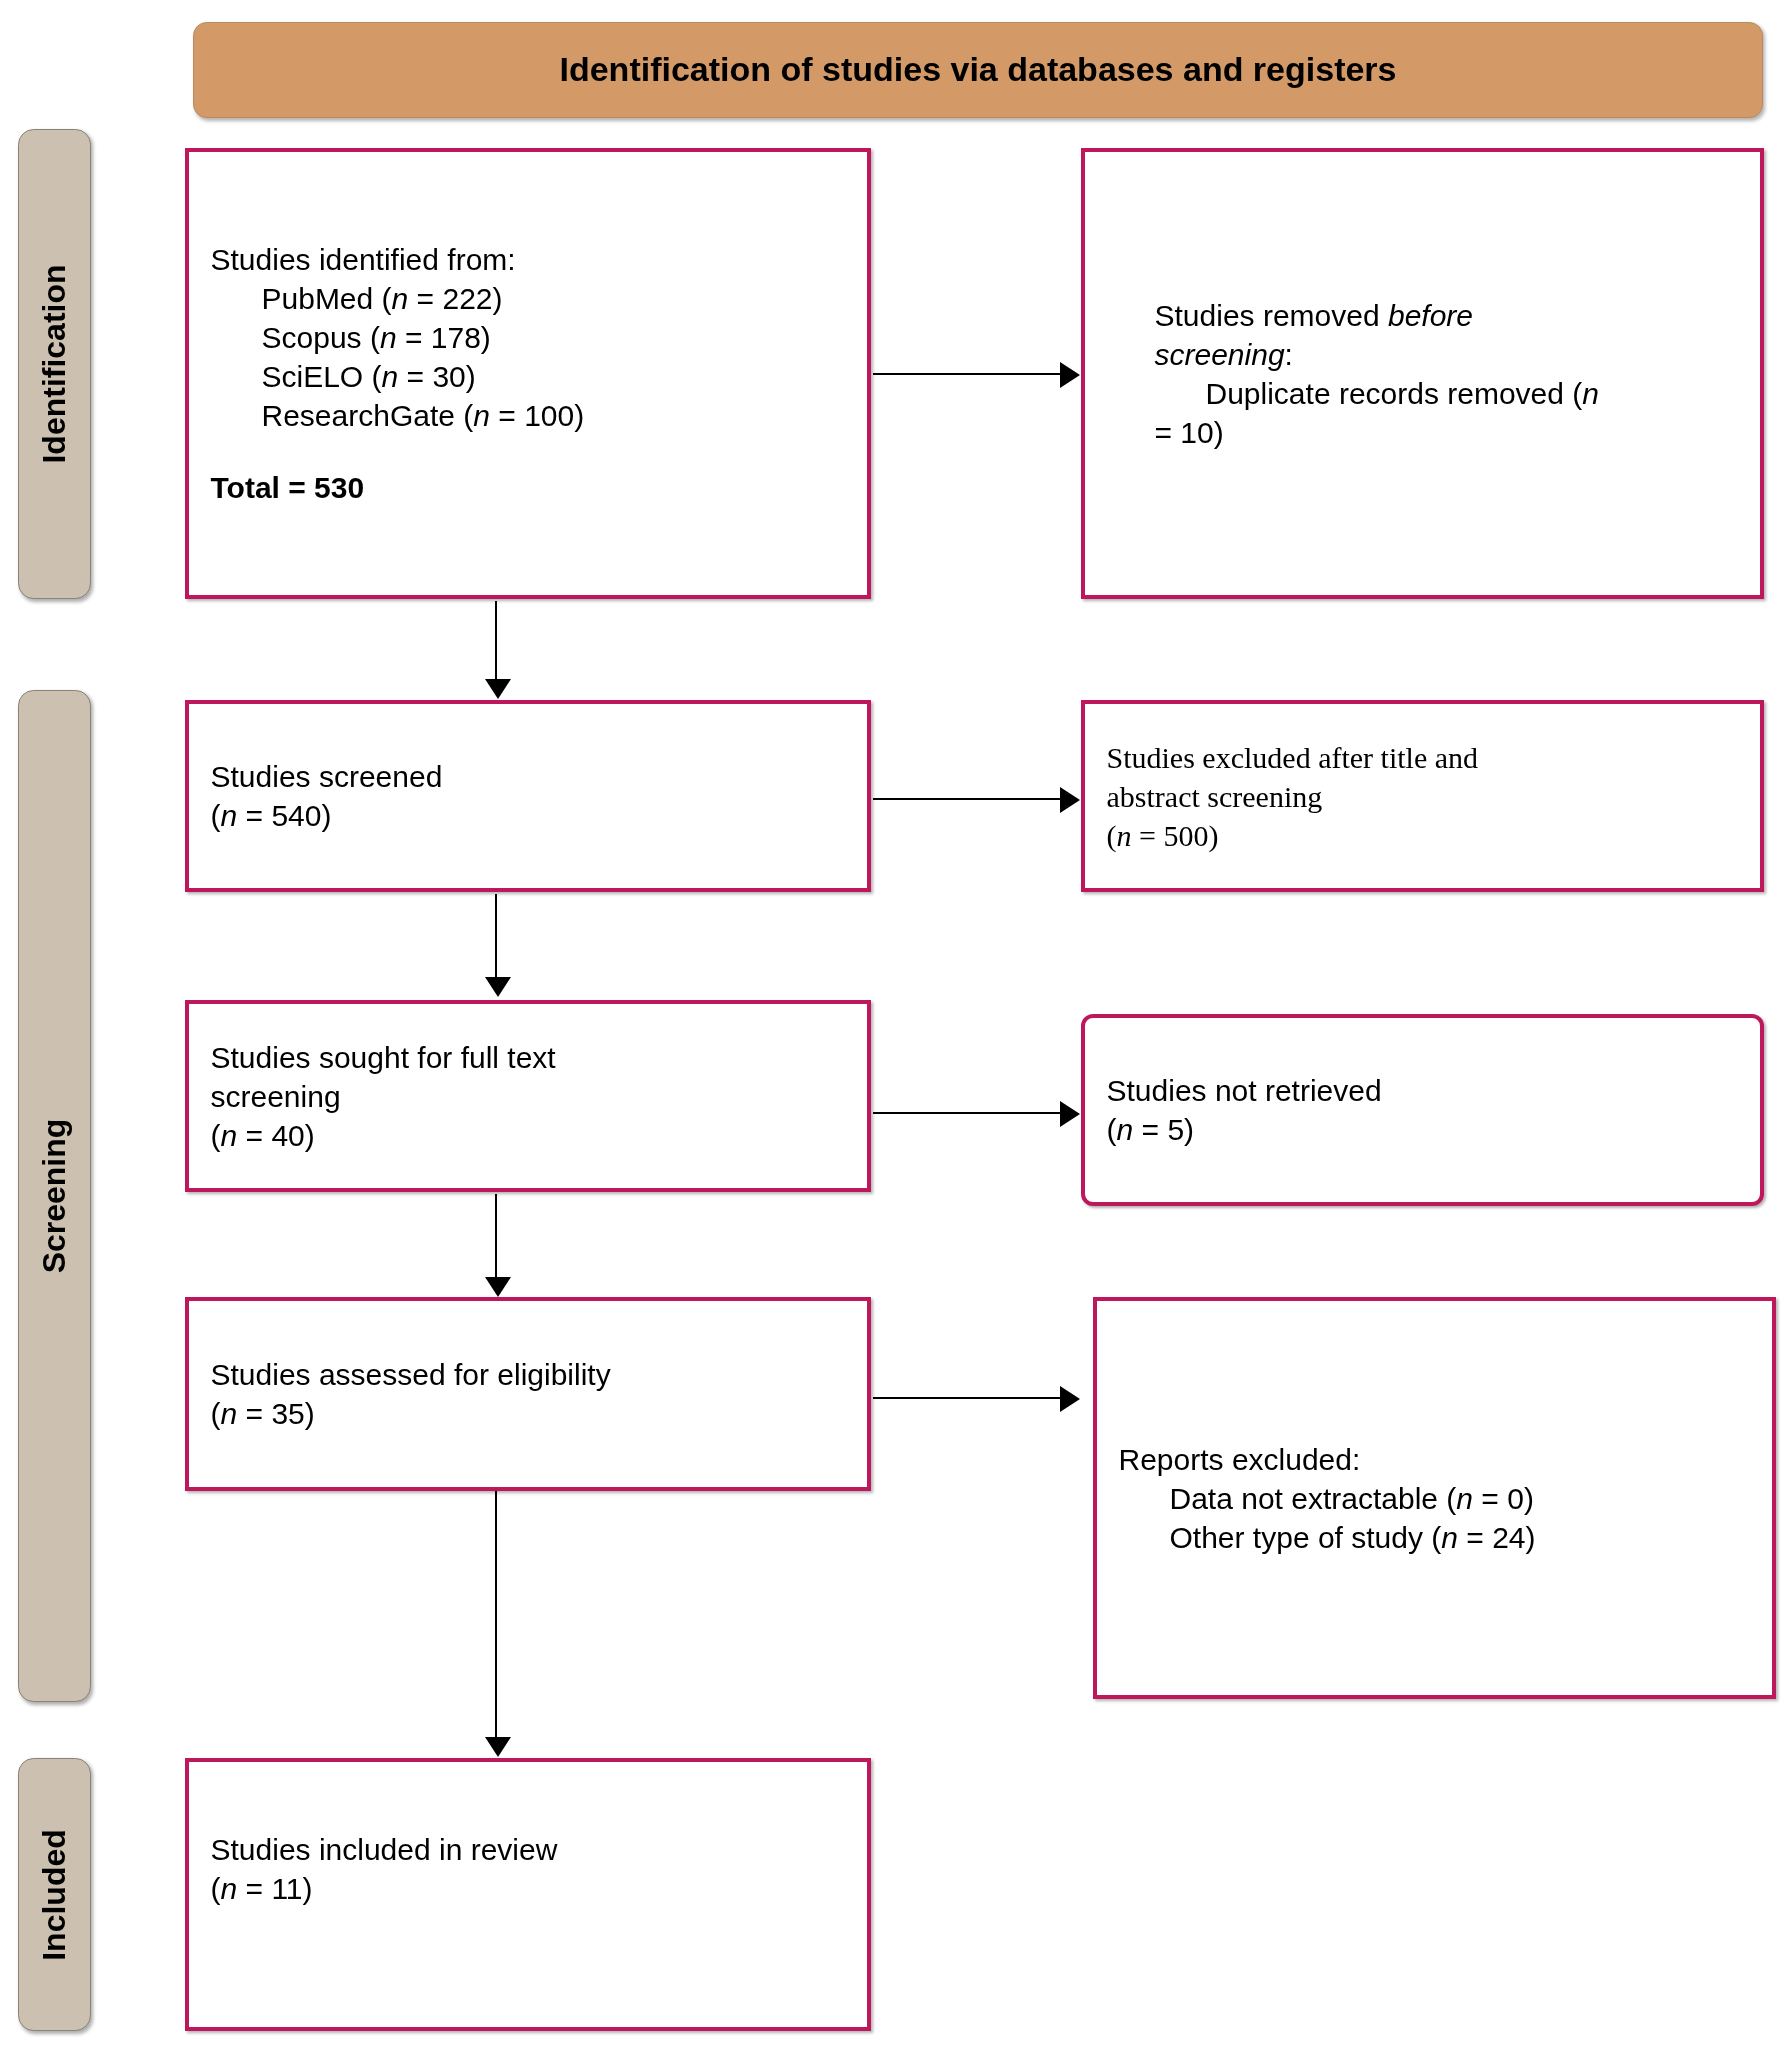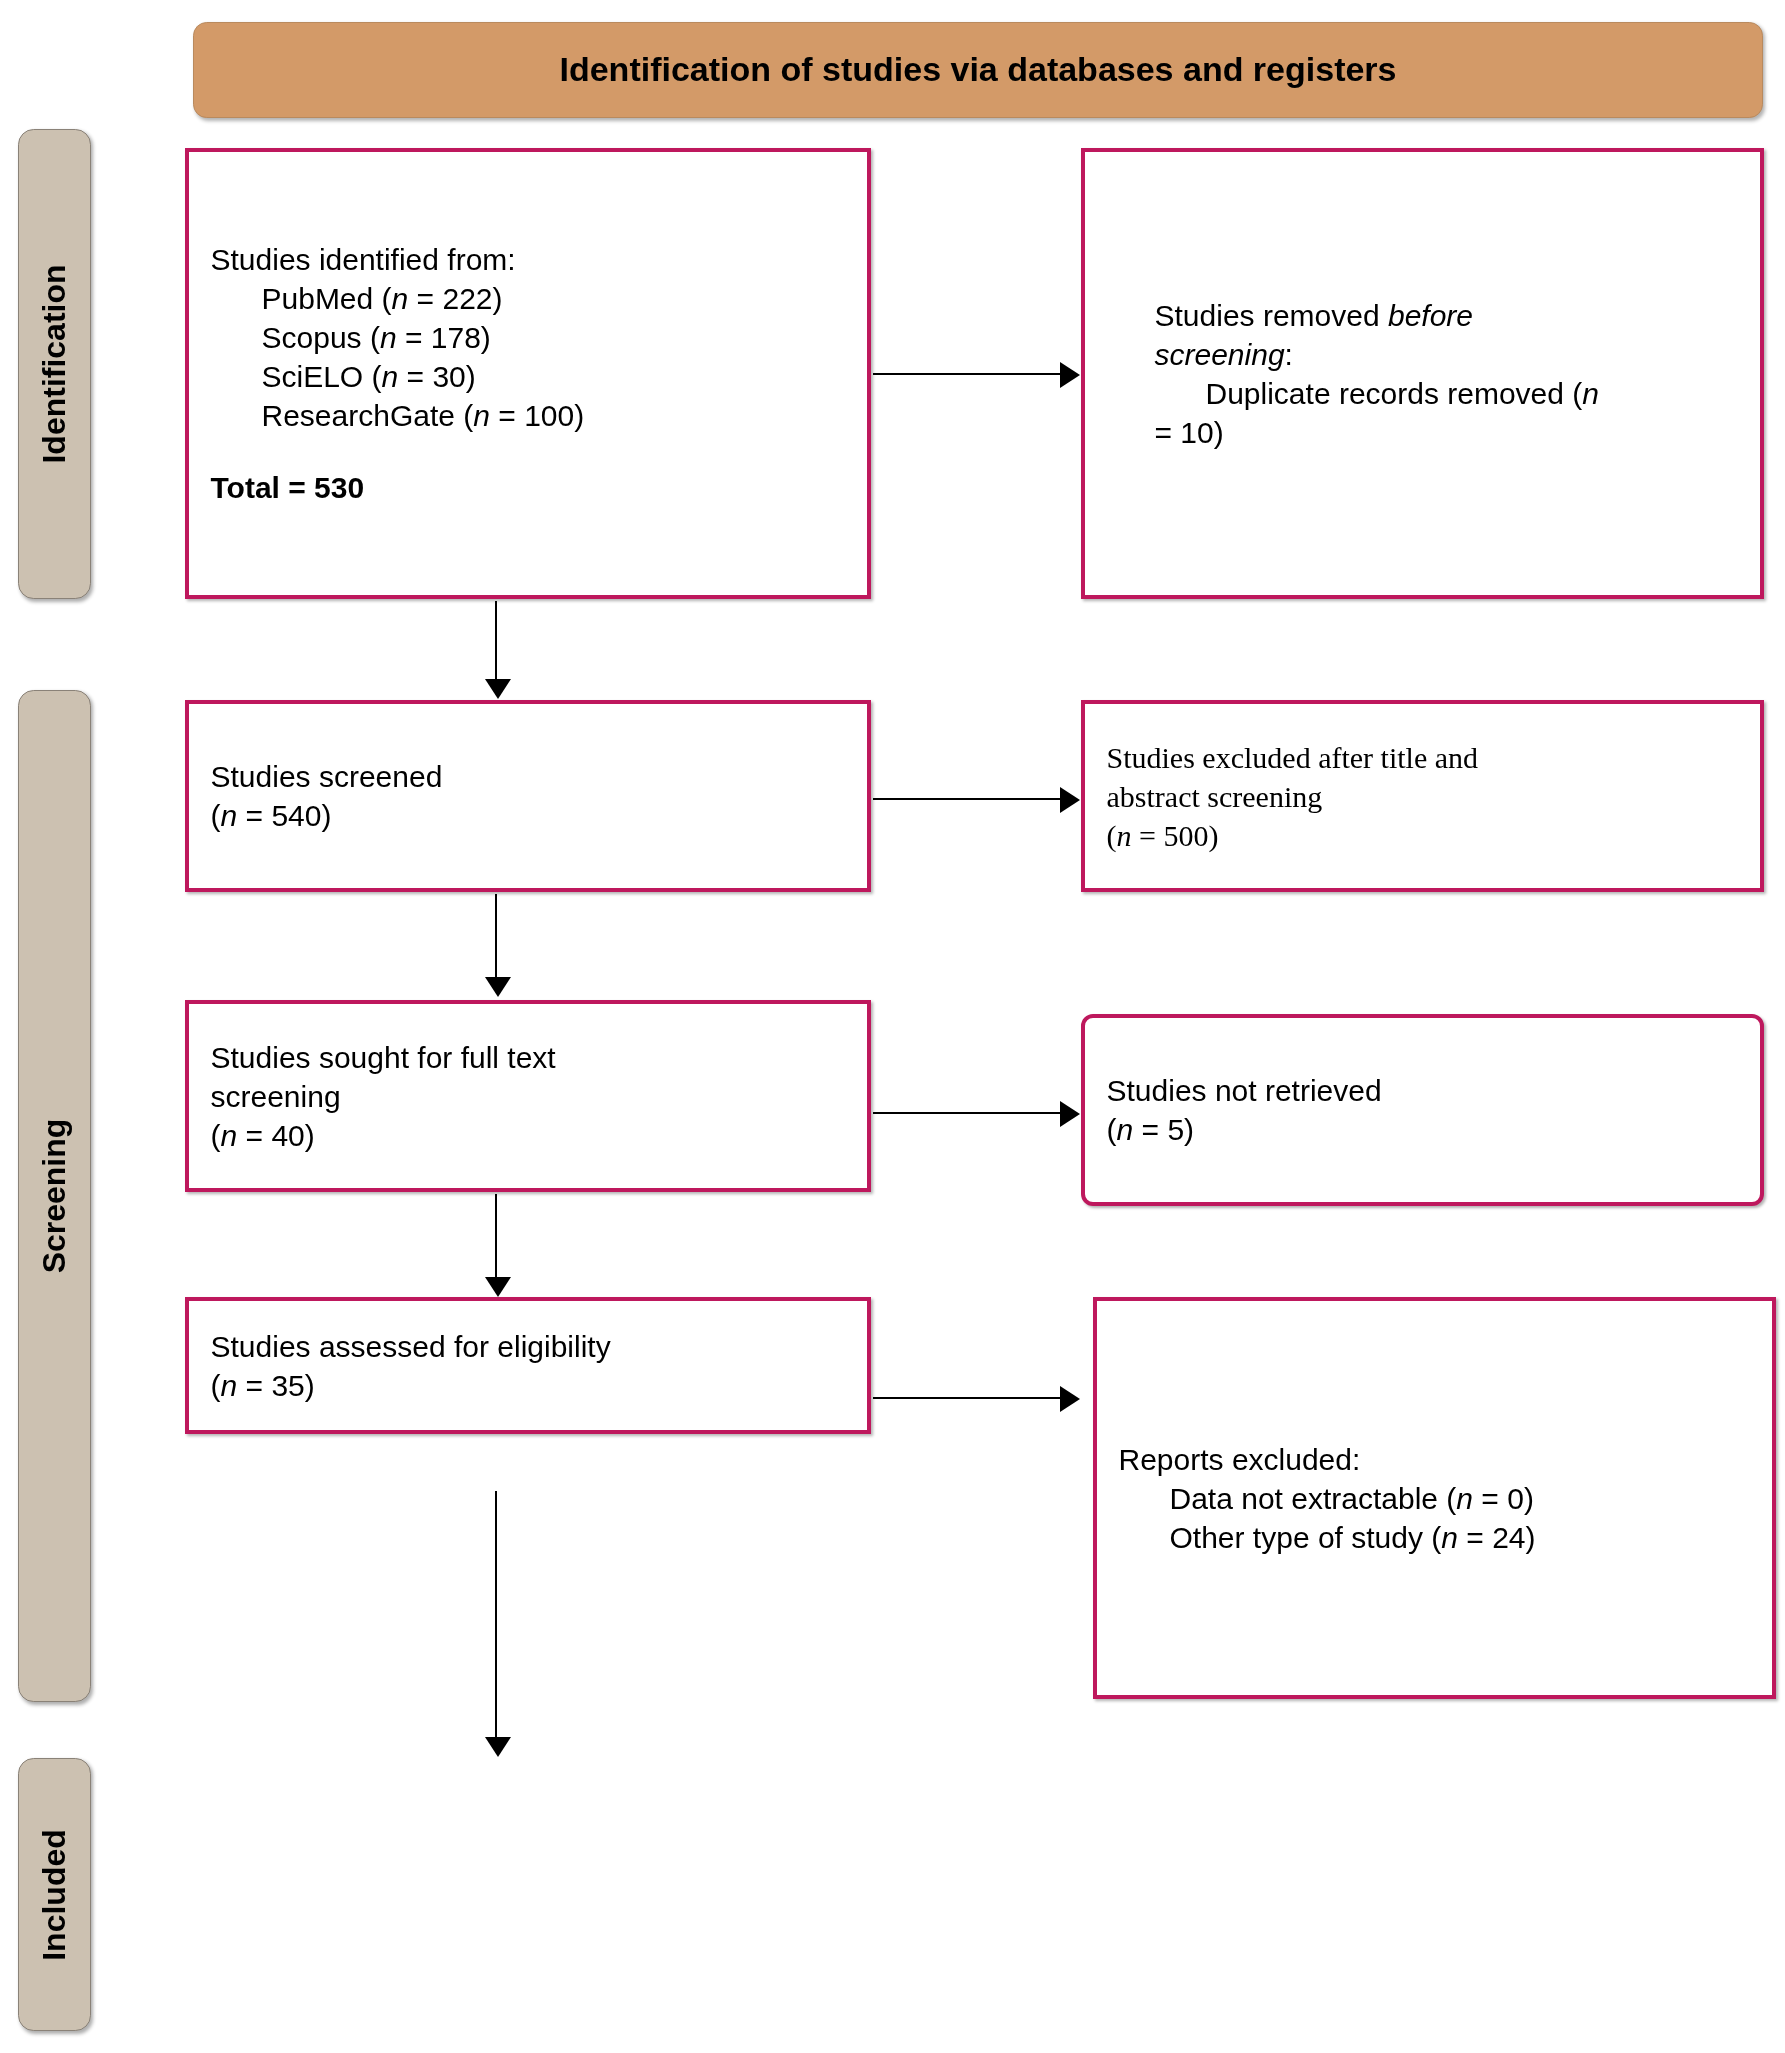--- a/index.html
+++ b/index.html
@@ -207,21 +207,21 @@
 
   <div class="fbox" style="left:1081px; top:1014px; width:683px; height:192px;border-radius:12px;">
     <div class="fbox-inner">
       <div class="ftext">
         <span>Studies not retrieved</span><br>
         (<i>n</i><span> = 5)</span>
       </div>
     </div>
   </div>
 
-  <div class="fbox" style="left:185px; top:1297px; width:686px; height:137px;">
+  <div class="fbox" style="left:185px; top:1297px; width:686px; height:194px;">
     <div class="fbox-inner">
       <div class="ftext">
         <span>Studies assessed for eligibility</span><br>
         (<i>n</i><span> = 35)</span>
       </div>
     </div>
   </div>
 
   <div class="fbox" style="left:1081px; top:1297px; width:683px; height:402px;margin-left:12px;">
     <div class="fbox-inner">
@@ -232,20 +232,28 @@
           (<i>n</i><span> = 0)</span>
         </span>
         <span class="ind">
           <span>Other type of study</span>
           (<i>n</i><span> = 24)</span>
         </span>
       </div>
     </div>
   </div>
 
+  <div class="fbox" style="left:185px; top:1758px; width:686px; height:273px;">
+    <div class="fbox-inner" style="align-self:flex-start; padding-top:68px;">
+      <div class="ftext">
+        <span>Studies included in review</span><br>
+        (<i>n</i><span> = 11)</span>
+      </div>
+    </div>
+  </div>
 
   <div class="arrow-h" style="left:873px; top:373px; width:187px;"></div>
 
   <div class="arrow-v" style="left:495px; top:601px; height:78px;"></div>
 
   <div class="arrow-h" style="left:873px; top:798px; width:187px;"></div>
 
   <div class="arrow-v" style="left:495px; top:894px; height:83px;"></div>
 
   <div class="arrow-h" style="left:873px; top:1112px; width:187px;"></div>

